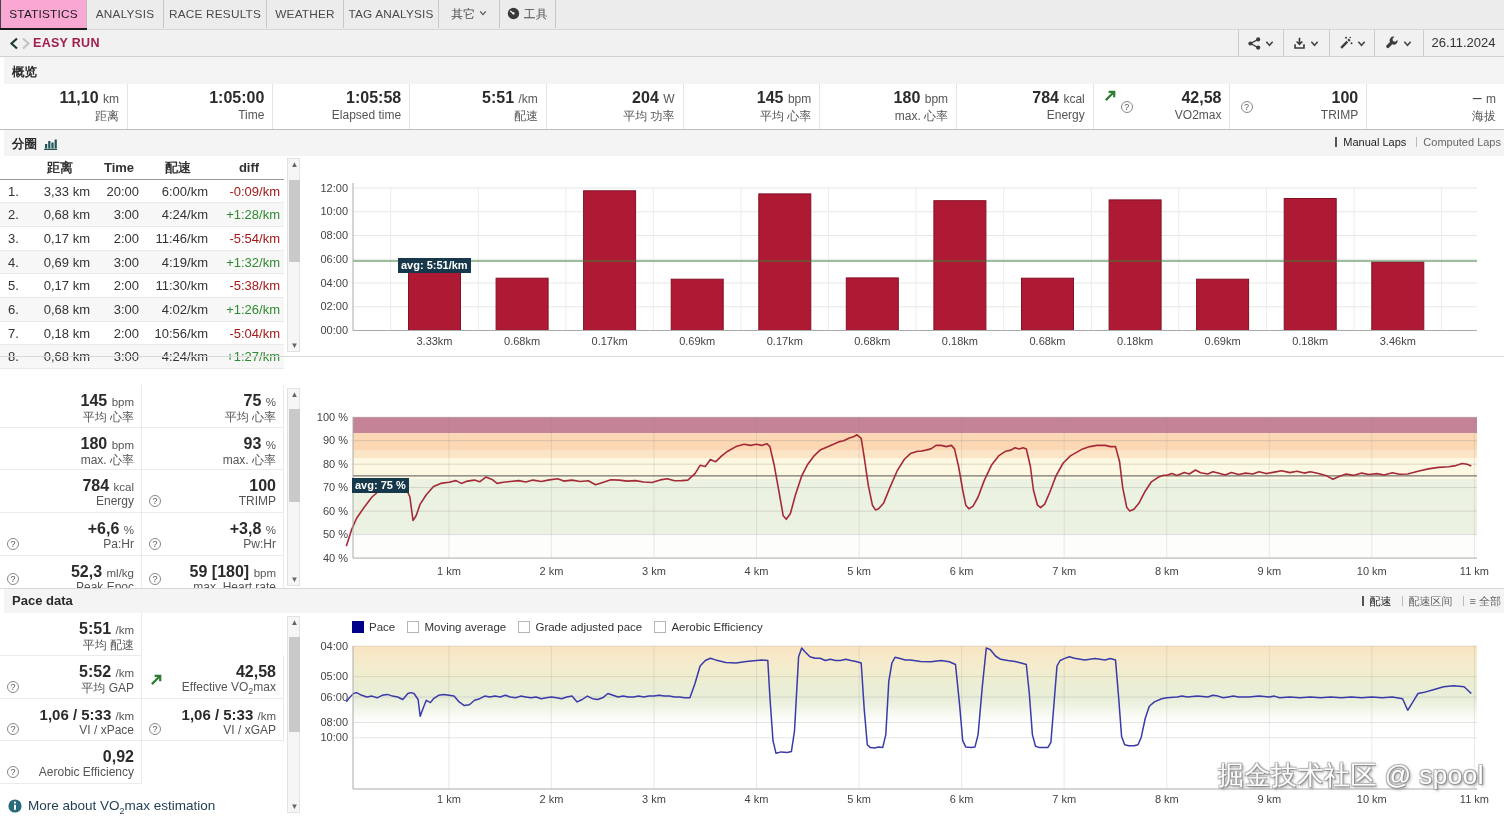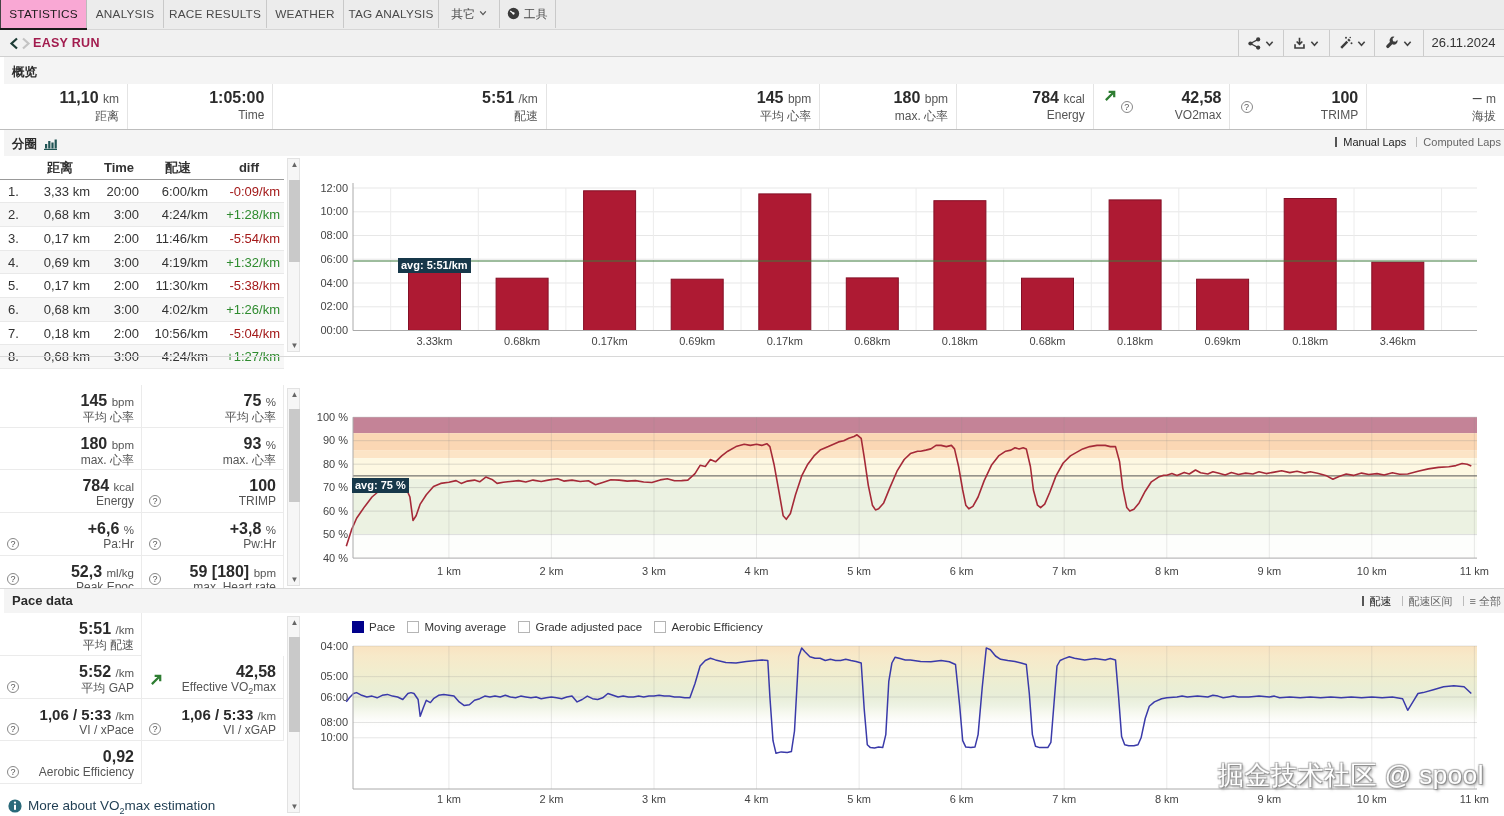--- a/index.html
+++ b/index.html
@@ -156,23 +156,31 @@
     </div>
 <div id="summary">
       <div class="sumcell" style="left:0.0px;width:128px;">
         <div class="sumval">11,10 <small>km</small></div>
         <div class="sumlab">距离</div>
       </div>
 <div class="sumcell" style="left:136.7px;width:136.7px;">
         <div class="sumval">1:05:00</div>
         <div class="sumlab">Time</div>
       </div>
+<div class="sumcell" style="left:273.5px;width:136.7px;">
+        <div class="sumval">1:05:58</div>
+        <div class="sumlab">Elapsed time</div>
+      </div>
 <div class="sumcell" style="left:410.2px;width:136.7px;">
         <div class="sumval">5:51 <small>/km</small></div>
         <div class="sumlab">配速</div>
+      </div>
+<div class="sumcell" style="left:546.9px;width:136.7px;">
+        <div class="sumval">204 <small>W</small></div>
+        <div class="sumlab">平均 功率</div>
       </div>
 <div class="sumcell" style="left:683.6px;width:136.7px;">
         <div class="sumval">145 <small>bpm</small></div>
         <div class="sumlab">平均 心率</div>
       </div>
 <div class="sumcell" style="left:820.4px;width:136.7px;">
         <div class="sumval">180 <small>bpm</small></div>
         <div class="sumlab">max. 心率</div>
       </div>
 <div class="sumcell" style="left:957.1px;width:136.7px;">

